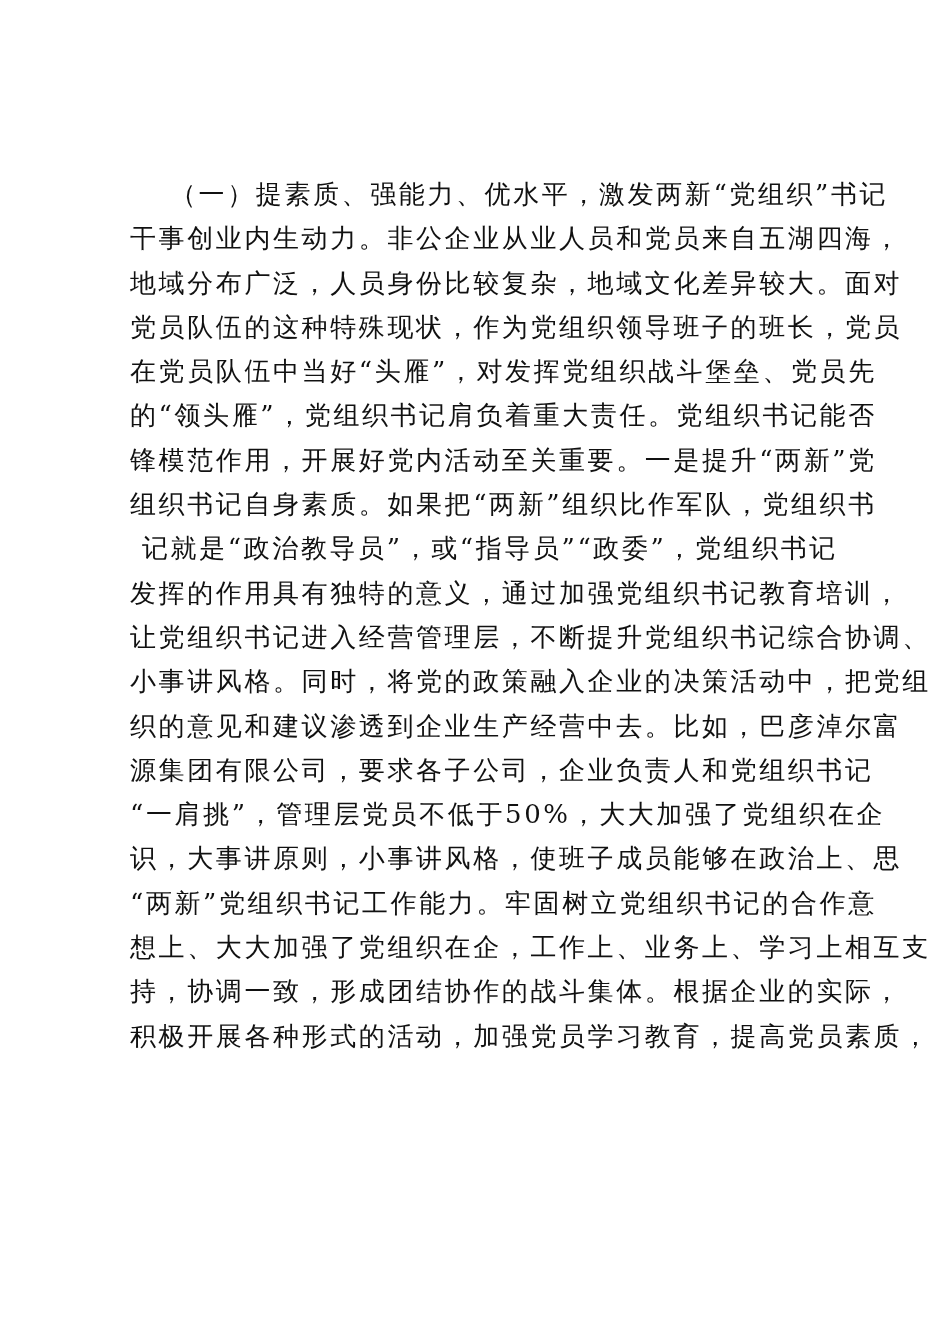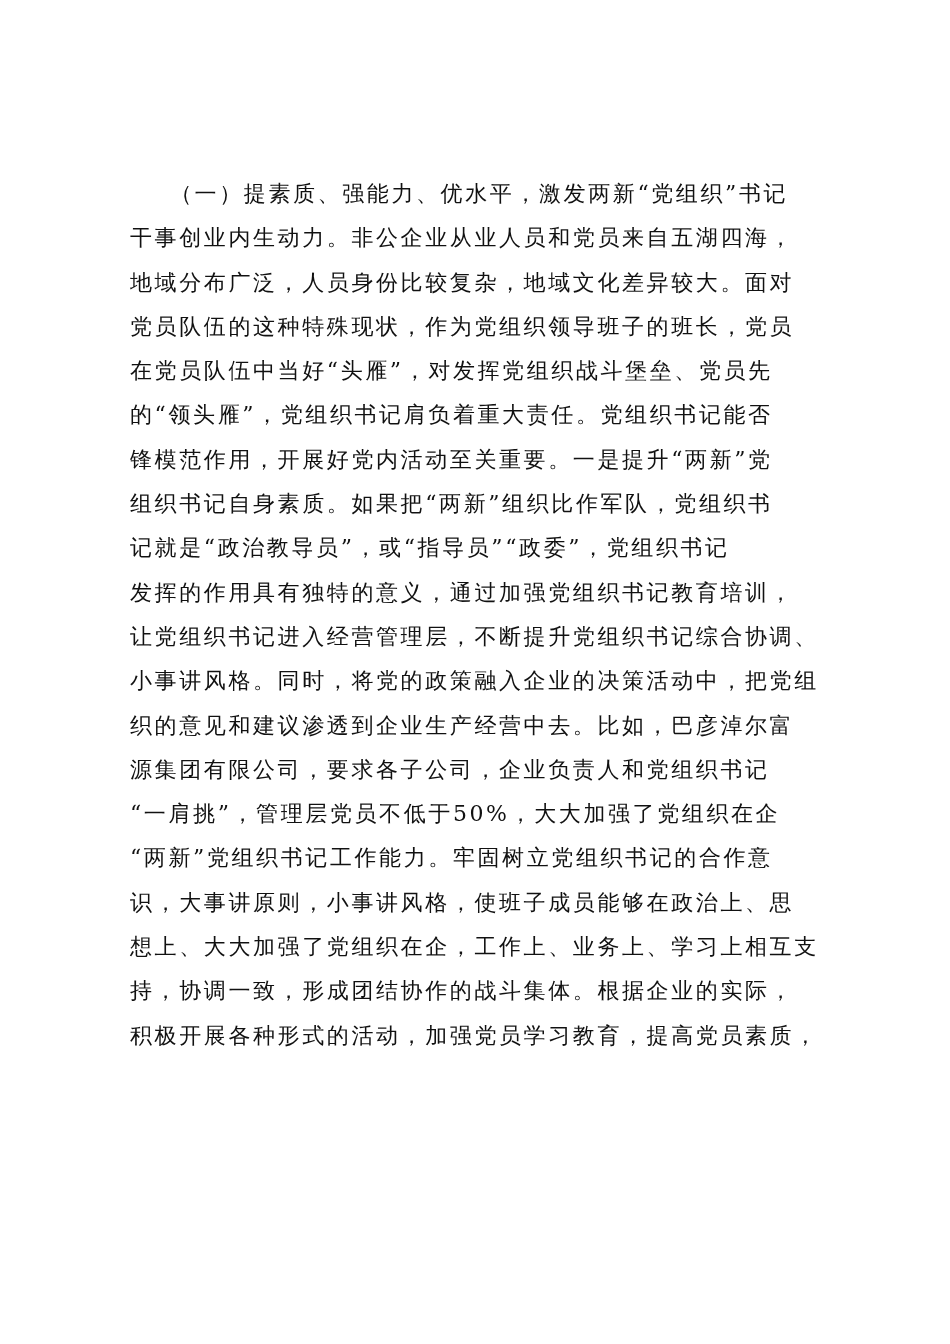--- a/index.html
+++ b/index.html
@@ -26,23 +26,24 @@
     .body-text {
       position: absolute;
       left: 130px;
       top: 172px;
       width: 720px;
     }
     .line {
       display: block;
       height: 44.3px;
       line-height: 44.3px;
-      font-size: 22px;
+      font-size: 26px;
       white-space: nowrap;
       letter-spacing: 2.6px;
+      text-align: center;
     }
     .line.indent {
       padding-left: 40px;
     }
   </style>
 </head>
 <body>
 
 <div class="page">
   <div class="body-text">
@@ -54,19 +55,19 @@
     <span class="line">的“领头雁”，党组织书记肩负着重大责任。党组织书记能否</span>
     <span class="line">锋模范作用，开展好党内活动至关重要。一是提升“两新”党</span>
     <span class="line">组织书记自身素质。如果把“两新”组织比作军队，党组织书</span>
     <span class="line">记就是“政治教导员”，或“指导员”“政委”，党组织书记</span>
     <span class="line">发挥的作用具有独特的意义，通过加强党组织书记教育培训，</span>
     <span class="line">让党组织书记进入经营管理层，不断提升党组织书记综合协调、</span>
     <span class="line">小事讲风格。同时，将党的政策融入企业的决策活动中，把党组</span>
     <span class="line">织的意见和建议渗透到企业生产经营中去。比如，巴彦淖尔富</span>
     <span class="line">源集团有限公司，要求各子公司，企业负责人和党组织书记</span>
     <span class="line">“一肩挑”，管理层党员不低于50%，大大加强了党组织在企</span>
+    <span class="line">识，大事讲原则，小事讲风格，使班子成员能够在政治上、思</span>
     <span class="line">“两新”党组织书记工作能力。牢固树立党组织书记的合作意</span>
-    <span class="line">识，大事讲原则，小事讲风格，使班子成员能够在政治上、思</span>
     <span class="line">想上、大大加强了党组织在企，工作上、业务上、学习上相互支</span>
     <span class="line">持，协调一致，形成团结协作的战斗集体。根据企业的实际，</span>
     <span class="line">积极开展各种形式的活动，加强党员学习教育，提高党员素质，</span>
   </div>
 </div>
 
 </body></html>

